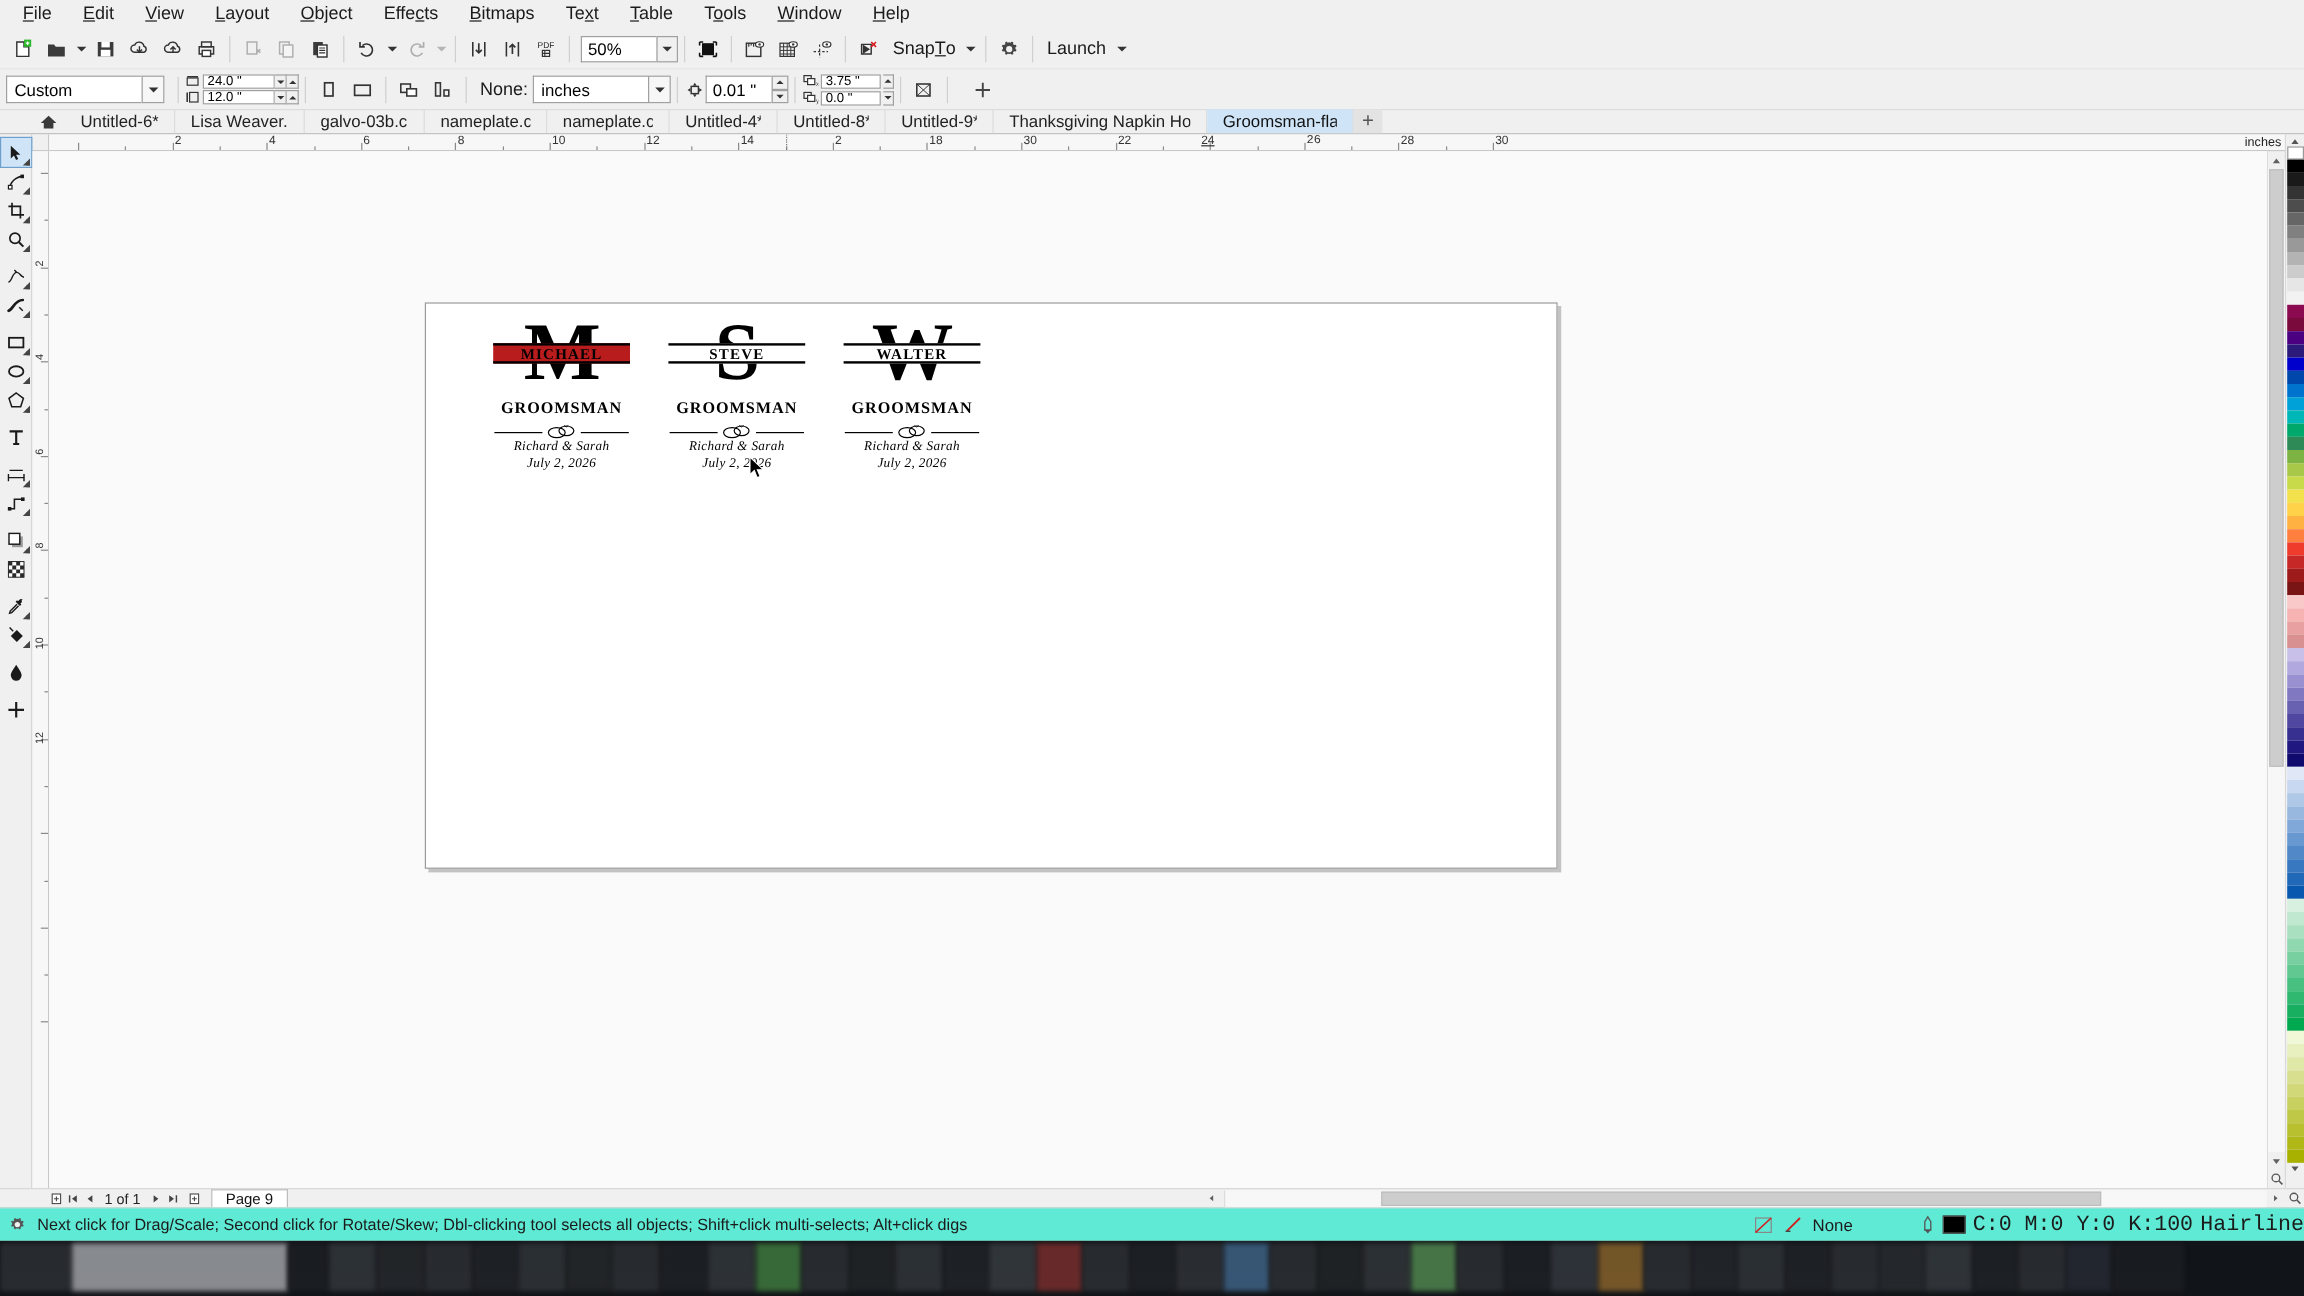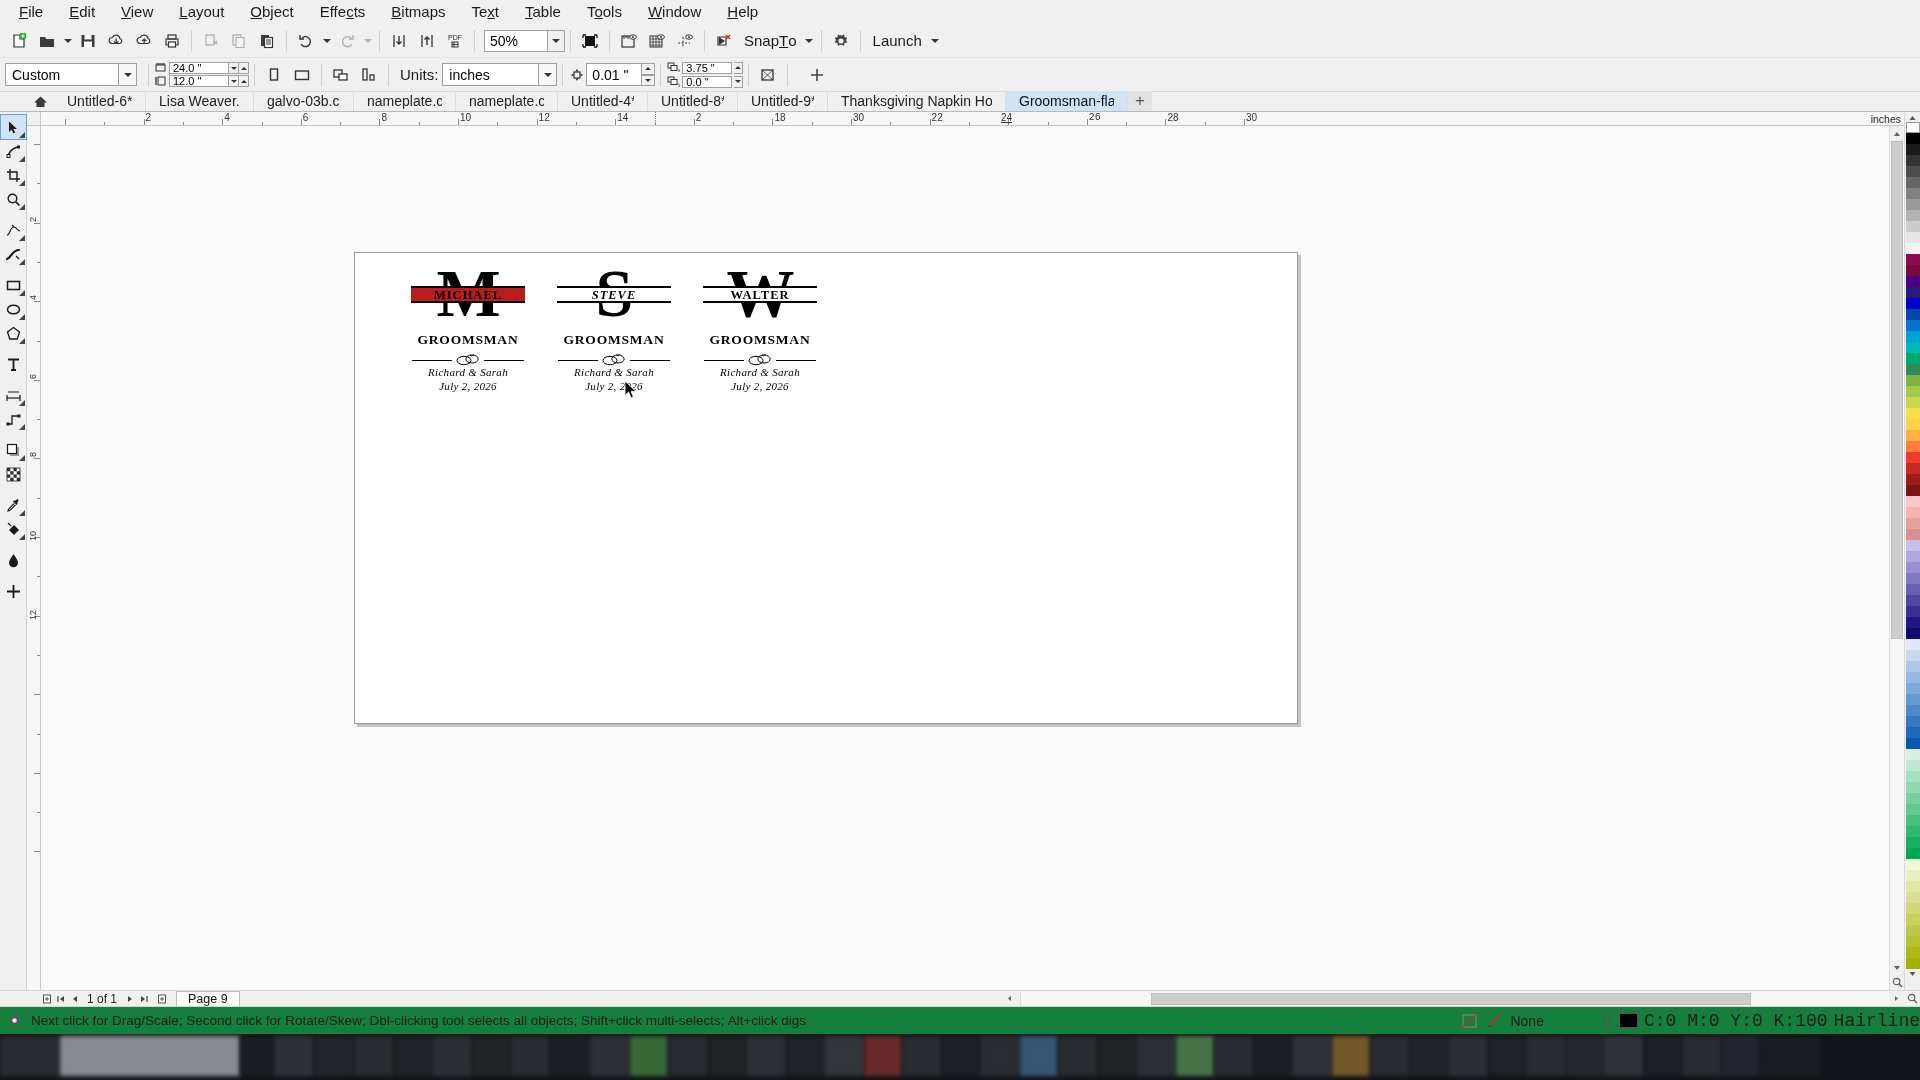--- a/index.html
+++ b/index.html
@@ -108,21 +108,21 @@
   
   .bottomrow { height:16px; background:#f0f0f0; display:flex; align-items:center; flex:0 0 16px; border-top:1px solid #d8d8d8;}
   .pgnav { display:flex; align-items:center; height:16px; padding-left:40px; gap:1px;}
   .nav-btn { width:13px;height:13px;display:flex;align-items:center;justify-content:center;cursor:default;}
   .pgcount { font-size:12px; padding:0 5px; color:#222;}
   .pagetab { height:15px; display:flex;align-items:center; padding:0 11px; font-size:12.5px; background:#fff; border:1px solid #bcbcbc; border-bottom:none; margin-left:7px; color:#111;}
   .hscroll-area { flex:1 1 auto; display:flex; align-items:center; height:16px;}
   .hscroll-track { flex:1 1 auto; height:14px; background:#f7f7f7; position:relative; border-left:1px solid #dcdcdc;}
   .hscroll-thumb { position:absolute; top:1px; bottom:1px; background:#cdcdcd; border:1px solid #bdbdbd;}
 
-  .statusbar { height:28px; background:#15803d; display:flex; align-items:center; flex:0 0 28px; border-top:1px solid #d6d6d6; padding-left:6px;}
+  .statusbar { height:28px; background:#5eead4; display:flex; align-items:center; flex:0 0 28px; border-top:1px solid #d6d6d6; padding-left:6px;}
   .status-hint { font-size:13.5px; color:#1b1b1b; margin-left:8px; white-space:nowrap;}
   .status-right { margin-left:auto; display:flex; align-items:center; gap:6px; }
   .st-none { font-size:14px; color:#1b1b1b;}
   .st-color { font-size:18px; color:#1b1b1b;font-family:Liberation Mono, monospace;}
   .blackchip { width:19px;height:15px;background:#000; border:1px solid #555;}
 
   
   .taskbar { height:46px; background:#111418; display:flex; align-items:flex-start; flex:0 0 46px; position:relative; overflow:hidden;}
 </style>
 </head>
@@ -377,21 +377,21 @@
           <rect x="8" y="8" width="8" height="6" fill="#fff" stroke="#333" stroke-width="1.3"></rect>
         </svg>
     </div>
     <div class="tb-btn">
       <svg width="20" height="18" viewBox="0 0 20 18">
           <rect x="4" y="3" width="4" height="11" fill="none" stroke="#333" stroke-width="1.3"></rect>
           <rect x="11" y="9" width="4" height="5" fill="none" stroke="#333" stroke-width="1.3"></rect>
         </svg>
     </div>
     <div class="tb-sep"></div>
-    <span class="units-label">Units:</span>
+    <span class="units-label">None:</span>
     <div class="units-combo">
       <input readonly="" value="inches" style="">
       <div class="dd">
           <span class="caret"></span>
         </div>
     </div>
     <div class="tb-sep"></div>
     <span class="ico" style="width:18px;display:inline-flex;align-items:center;justify-content:center;">
       <svg width="16" height="16" viewBox="0 0 16 16">
           <rect x="5" y="5" width="6" height="6" fill="none" stroke="#333" stroke-width="1.2"></rect>
@@ -729,21 +729,21 @@
                       <path d="M19 2.6 l1.8 1.2 l1.8 -1.2" fill="none" stroke="#000" stroke-width="0.8"></path>
                     </svg>
                   </div>
                   <div style="text-align:center;font-family:'Liberation Serif','DejaVu Serif',serif;font-style:italic;font-size:11px;color:#000;margin-top:1px;letter-spacing:0.3px;">Richard &amp; Sarah</div>
                   <div style="text-align:center;font-family:'Liberation Serif','DejaVu Serif',serif;font-style:italic;font-size:11px;color:#000;margin-top:2px;letter-spacing:0.3px;">July 2, 2026</div>
                 </div>
                 <div style="position: absolute; left: 203px; top: 9px; width: 112px;">
                   <div style="position:relative;height:66px;width:112px;margin:0 auto;">
                     <div style="position:absolute;left:0;right:0;top:-4px;text-align:center;font-family:'Liberation Serif','DejaVu Serif',serif;font-weight:700;font-size:68px;line-height:70px;color:#000;letter-spacing:-1px;">S</div>
                     <div style="position:absolute;left:-1px;right:-1px;top:24px;height:17px;background:#fff;border-top:2.2px solid #000;border-bottom:2.2px solid #000;display:flex;align-items:center;justify-content:center;">
-                      <span style="font-family:'Liberation Serif','DejaVu Serif',serif;font-weight:700;font-size:12.5px;letter-spacing:1px;color:#000;line-height:12px;font-style:italic;">STEVE</span>
+                      <span style="font-family:'Liberation Serif','DejaVu Serif',serif;font-weight:700;font-size:12.5px;letter-spacing:1px;color:#000;line-height:12px;">STEVE</span>
                     </div>
                   </div>
                   <div style="text-align:center;font-family:'Liberation Serif','DejaVu Serif',serif;font-weight:700;font-size:13.5px;letter-spacing:0.8px;color:#000;margin-top:4px;">GROOMSMAN</div>
                   <div style="position:relative;height:14px;margin-top:3px;">
                     <div style="position:absolute;left:0;top:9px;width:40px;height:1px;background:#000;"></div>
                     <div style="position:absolute;right:0;top:9px;width:40px;height:1px;background:#000;"></div>
                     <svg style="position:absolute;left:50%;top:1px;transform:translateX(-50%);" width="34" height="14" viewBox="0 0 34 14">
                       <ellipse cx="13" cy="8.5" rx="7" ry="4.2" fill="none" stroke="#000" stroke-width="1"></ellipse>
                       <ellipse cx="21" cy="7" rx="6.2" ry="4" fill="#fff" fill-opacity="0" stroke="#000" stroke-width="1"></ellipse>
                       <path d="M19 2.6 l1.8 1.2 l1.8 -1.2" fill="none" stroke="#000" stroke-width="0.8"></path>

